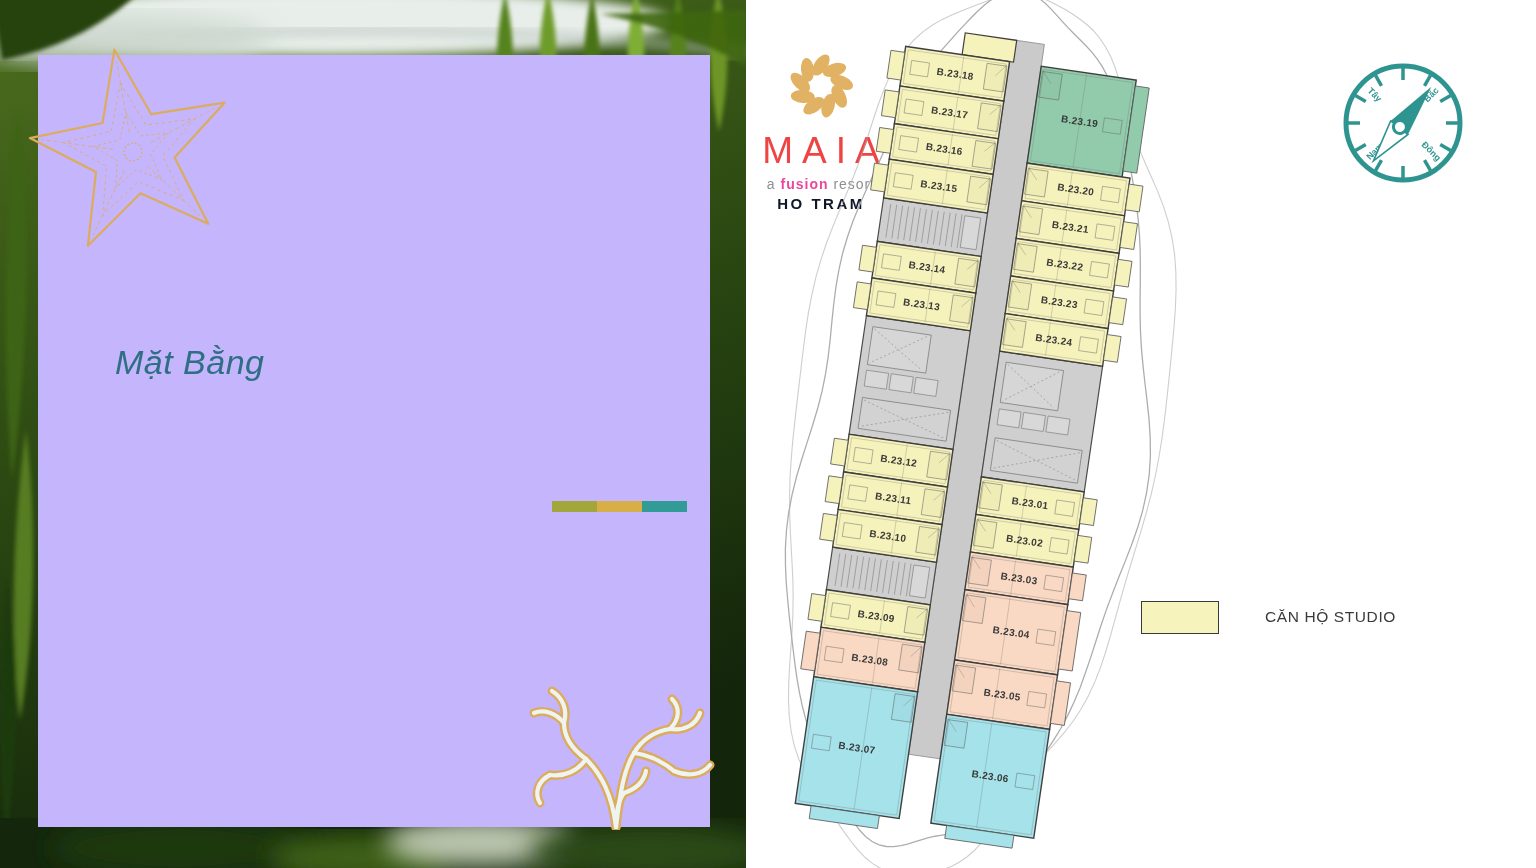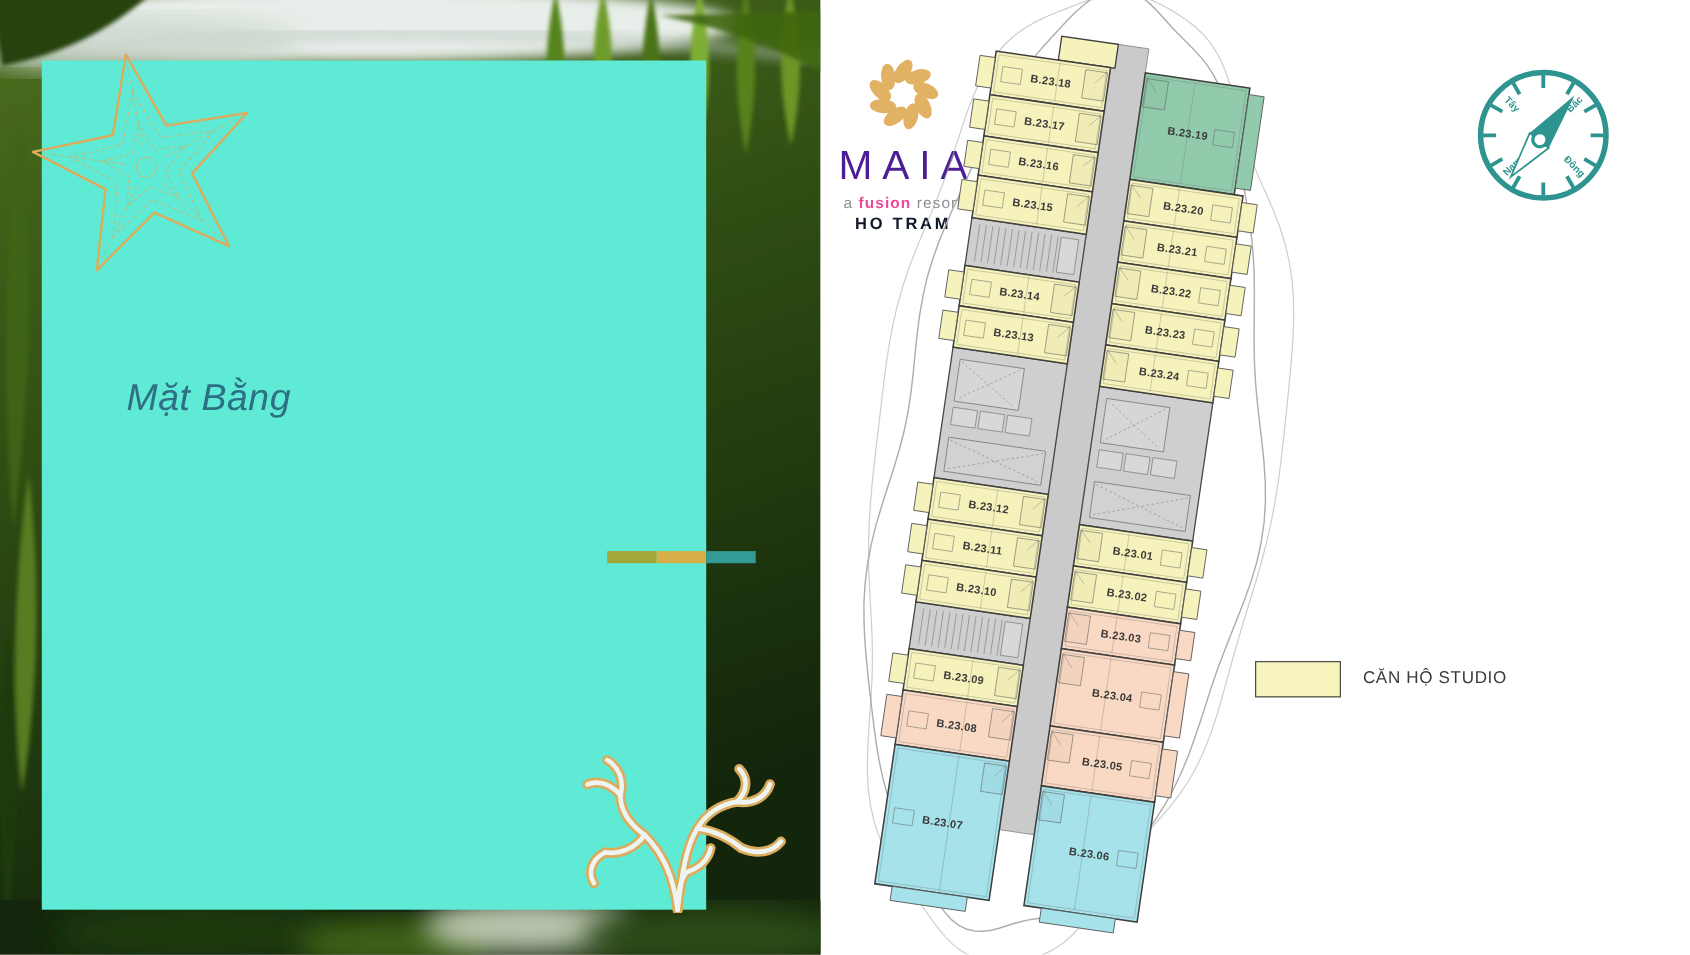--- a/index.html
+++ b/index.html
@@ -1,43 +1,43 @@
 <!DOCTYPE html>
 <html><head>
 <meta charset="utf-8">
 <style>
   html,body{margin:0;padding:0;background:#ffffff;}
   #stage{position:relative;width:1536px;height:868px;overflow:hidden;background:#ffffff;
          font-family:"Liberation Sans","DejaVu Sans",sans-serif;}
   
   #photo{position:absolute;left:0;top:0;width:746px;height:868px;}
-  #panel{position:absolute;left:38px;top:55px;width:604px;height:772px;background:#5eead4;text-decoration:underline;}
+  #panel{position:absolute;left:38px;top:55px;width:672px;height:772px;background:#c4b5fd;text-decoration:underline;}
   #star-art{position:absolute;left:-12px;top:-14px;}
   #coral-art{position:absolute;left:458px;top:590px;}
   .subtitle{position:absolute;left:77px;top:288px;font-size:34px;font-style:italic;font-weight:500;
             color:#2E6F83;letter-spacing:.5px;}
   .big-title{position:absolute;left:72px;top:326px;font-size:57px;font-weight:700;color:#2E6F83;
              letter-spacing:1px;white-space:nowrap;}
   #accent-bars{position:absolute;left:514px;top:446px;display:flex;}
   #accent-bars div{width:45px;height:11px;}
   
   #logo{position:absolute;left:741px;top:48px;width:160px;text-align:center;}
   #logo .flower{display:block;margin:0 auto;}
-  .brand{font-size:37px;letter-spacing:9px;color:#4c1d95;margin-top:6px;padding-left:9px;}
+  .brand{font-size:37px;letter-spacing:9px;color:#ef4444;margin-top:6px;padding-left:9px;}
   .tagline{font-size:14px;color:#8F8F8F;letter-spacing:1px;margin-top:4px;}
   .tagline b{color:#ec4899;}
   .loc{font-size:15px;font-weight:700;color:#0f172a;letter-spacing:2.5px;margin-top:3px;}
   
   #compass{position:absolute;left:1337px;top:57px;}
   #plan{position:absolute;left:770px;top:0;}
   
   #legend{position:absolute;left:1141px;top:600px;}
   .legend-row{display:flex;align-items:center;height:34px;margin-bottom:23px;}
   .legend-swatch{width:76px;height:31px;border:1.5px solid #3A3A3A;flex:0 0 auto;}
-  .legend-label{margin-left:20px;font-size:15.5px;color:#3A3A3A;letter-spacing:.6px;
+  .legend-label{margin-left:46px;font-size:15.5px;color:#3A3A3A;letter-spacing:.6px;
                 font-weight:500;white-space:nowrap;}
 </style>
 </head>
 <body>
 
 <div id="stage">
 
   <svg id="photo" width="746" height="868" viewBox="0 0 746 868">
     <defs>
       <linearGradient id="gBase" x1="0" y1="0" x2="0.3" y2="1">

